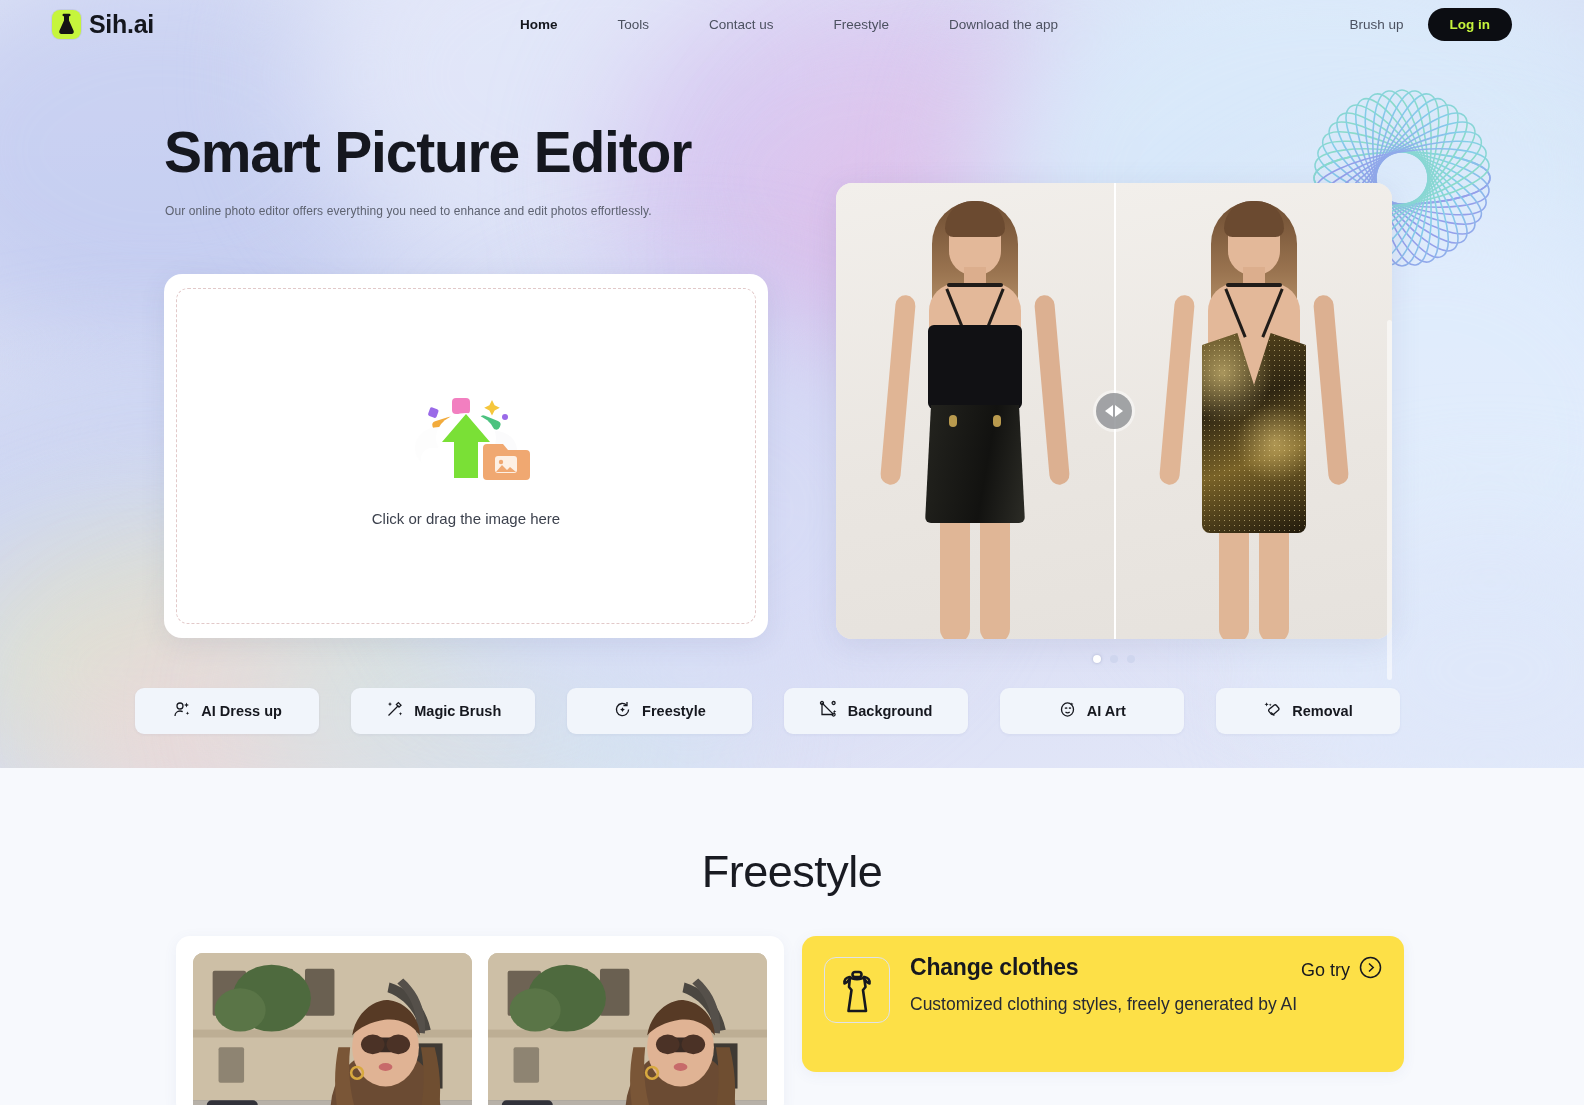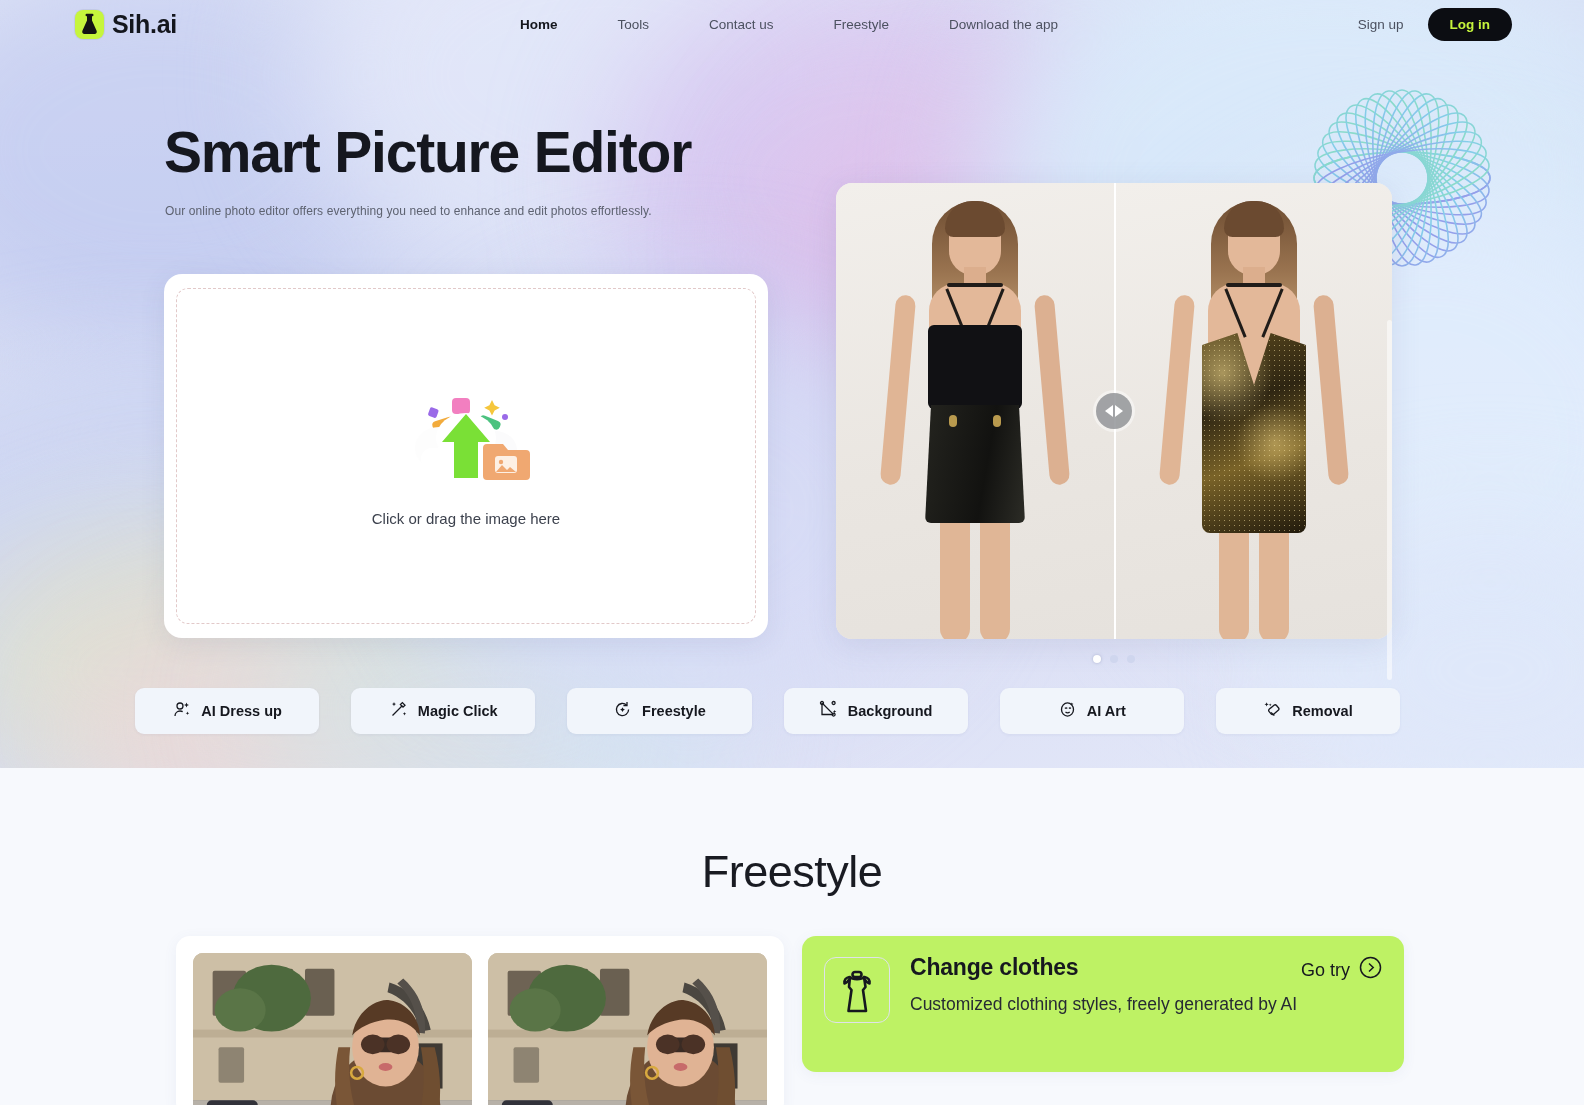--- a/index.html
+++ b/index.html
@@ -34,21 +34,21 @@
   .hero-wash {
     position: absolute; inset: 0;
     background: linear-gradient(to bottom, rgba(255,255,255,.12), rgba(255,255,255,0) 35%, rgba(255,255,255,.10));
   }
 
   
   .header {
     position: absolute; left: 0; top: 0; width: 1584px; height: 48px;
     display: flex; align-items: center; z-index: 40;
   }
-  .logo { display: flex; align-items: center; gap: 8px; margin-left: 75px; cursor: pointer; }
+  .logo { display: flex; align-items: center; gap: 8px; margin-left: 52px; cursor: pointer; }
   .logo-mark {
     width: 29px; height: 29px; border-radius: 8px;
     background: #c6f53c; position: relative; overflow: hidden;
     box-shadow: 0 0 0 1px rgba(0,0,0,.06);
   }
   .logo-mark svg { position: absolute; left: 4px; top: 3px; }
   .logo-text { font-size: 25px; font-weight: 700; color: #14161d; letter-spacing: -.3px; }
 
   .nav { position: absolute; left: 490px; top: 0; height: 48px; display: flex; align-items: center; gap: 0; }
   .nav a {
@@ -185,21 +185,21 @@
   .fs-left {
     position: absolute; left: 176px; top: 936px; width: 608px; height: 180px;
     background: #fff; border-radius: 14px; box-shadow: 0 3px 14px rgba(90,100,150,.07);
     padding: 17px; display: flex; gap: 16px;
   }
   .fs-photo { width: 284px; height: 220px; border-radius: 10px; overflow: hidden; position: relative; background: #c8bda9; }
   .street { position: absolute; inset: 0; }
 
   .fs-right {
     position: absolute; left: 802px; top: 936px; width: 602px; height: 136px;
-    background: #bef264; border-radius: 14px; box-shadow: 0 3px 14px rgba(90,100,150,.07);
+    background: #fde047; border-radius: 14px; box-shadow: 0 3px 14px rgba(90,100,150,.07);
     padding: 18px 22px; display: flex; gap: 20px;
   }
   .card-icon {
     width: 66px; height: 66px; border: 1.5px solid #dfe2ea; border-radius: 12px;
     display: flex; align-items: center; justify-content: center; flex: none; margin-top: 3px;
   }
   .card-body { flex: 1; position: relative; }
   .card-title { font-size: 23px; font-weight: 700; color: #16181f; letter-spacing: -.2px; }
   .card-desc { margin-top: 11px; font-size: 17.5px; color: #262a33; line-height: 1.45; max-width: 460px; }
   .go-try {
@@ -276,21 +276,21 @@
 
     <nav class="nav">
       <a href="#" class="active">Home</a>
       <a href="#">Tools</a>
       <a href="#">Contact us</a>
       <a href="#">Freestyle</a>
       <a href="#">Download the app</a>
     </nav>
 
     <div class="auth">
-      <span class="signup">Sign up</span>
+      <span class="signup">Brush up</span>
       <button class="login">Log in</button>
     </div>
   </div>
 
   <h1 class="hero-title">Smart Picture Editor</h1>
   <p class="hero-sub">Our online photo editor offers everything you need to enhance and edit photos effortlessly.</p>
 
   <div class="upload-card">
     <div class="upload-drop">
       <div class="upload-art">
@@ -395,21 +395,21 @@
 
     <div class="tool-btn">
       <span>
         <svg width="19" height="19" viewBox="0 0 19 19" fill="none" stroke="#16181f" stroke-width="1.3">
           <path d="M3.5 15.5L13 6l-.6-.6"></path>
           <path d="M11.4 4.6l2.6 2.6L16 5.2 13.4 2.6z"></path>
           <path d="M5 2l.6 1.5L7 4.1 5.6 4.7 5 6.2 4.4 4.7 3 4.1l1.4-.6z" fill="#16181f" stroke="none"></path>
           <path d="M15.5 12l.5 1.2 1.2.5-1.2.5-.5 1.2-.5-1.2-1.2-.5 1.2-.5z" fill="#16181f" stroke="none"></path>
         </svg>
       </span>
-      <span>Magic Click</span>
+      <span>Magic Brush</span>
     </div>
 
     <div class="tool-btn">
       <span>
         <svg width="19" height="19" viewBox="0 0 19 19" fill="none" stroke="#16181f" stroke-width="1.3">
           <path d="M15.6 9.5a6.1 6.1 0 1 1-1.9-4.4"></path>
           <path d="M14 1.9v3.6h-3.6"></path>
           <path d="M9.5 7.2l.8 1.6 1.6.8-1.6.8-.8 1.6-.8-1.6-1.6-.8 1.6-.8z" fill="#16181f" stroke="none"></path>
         </svg>
       </span>

